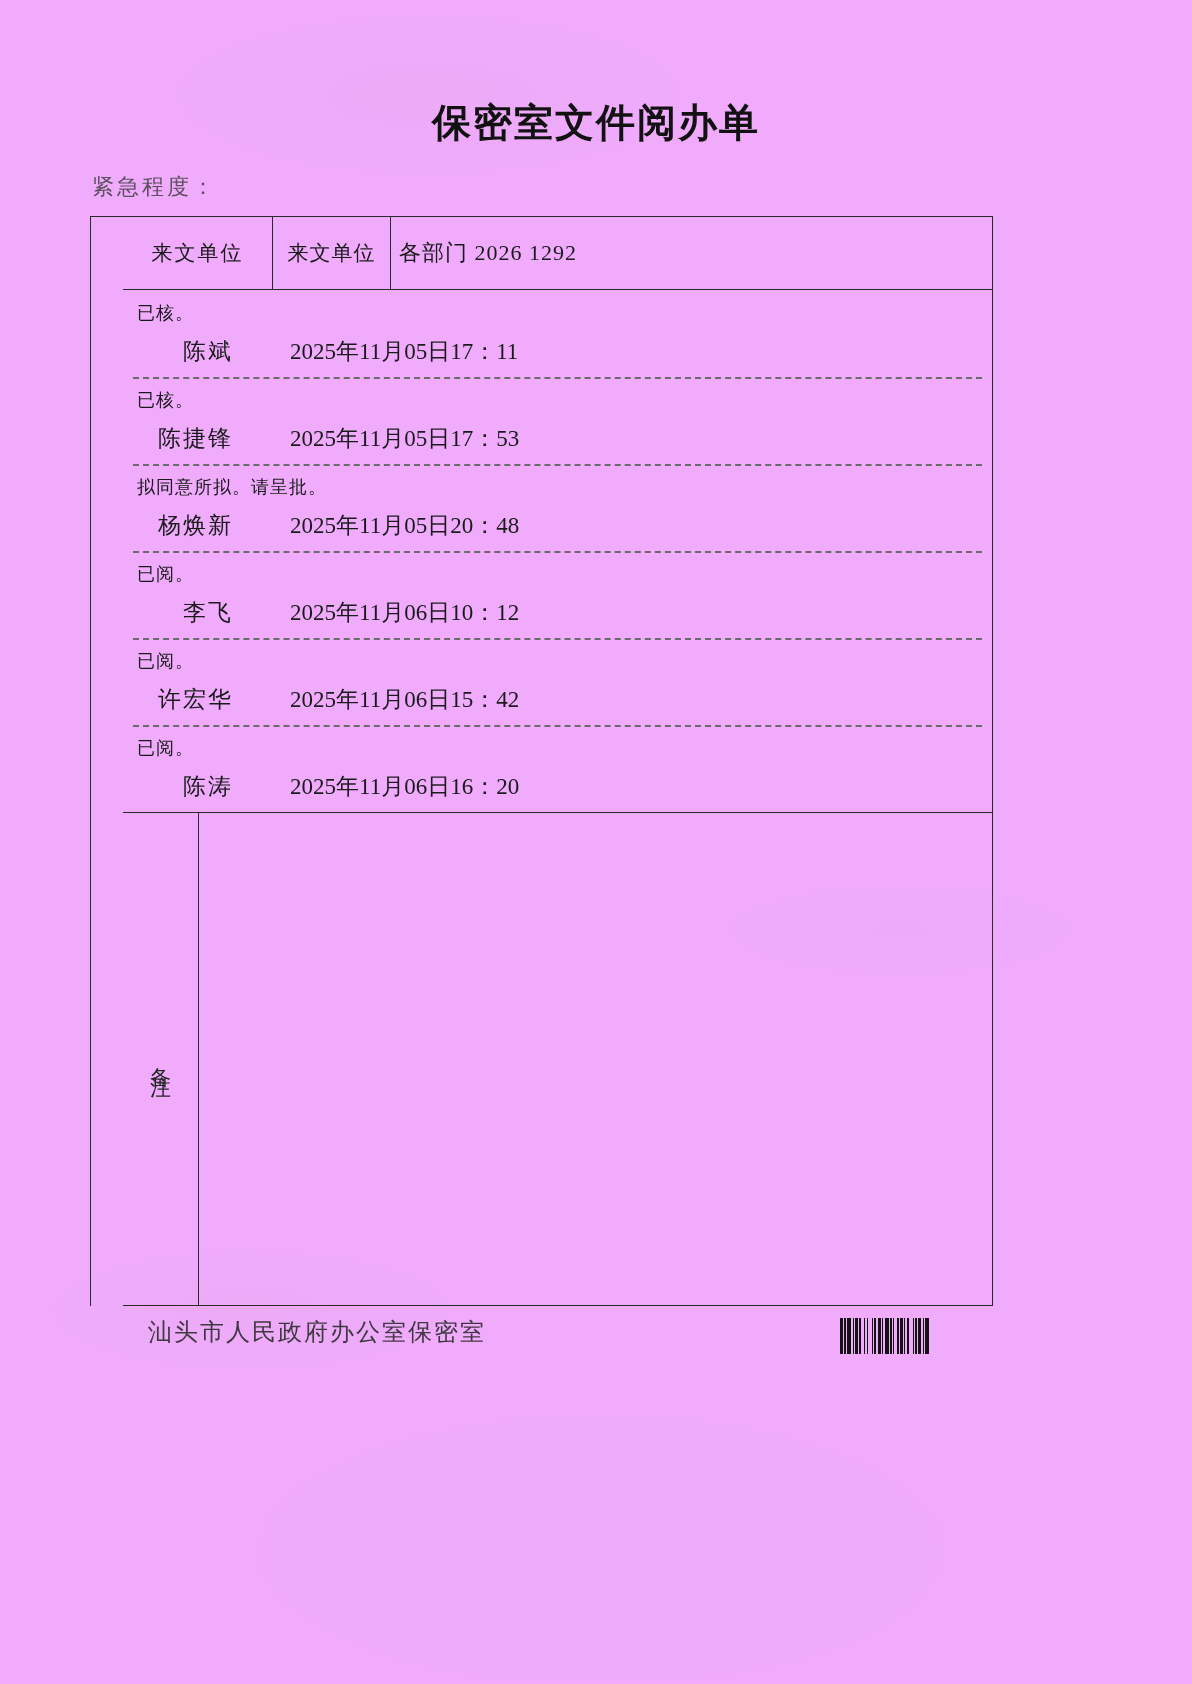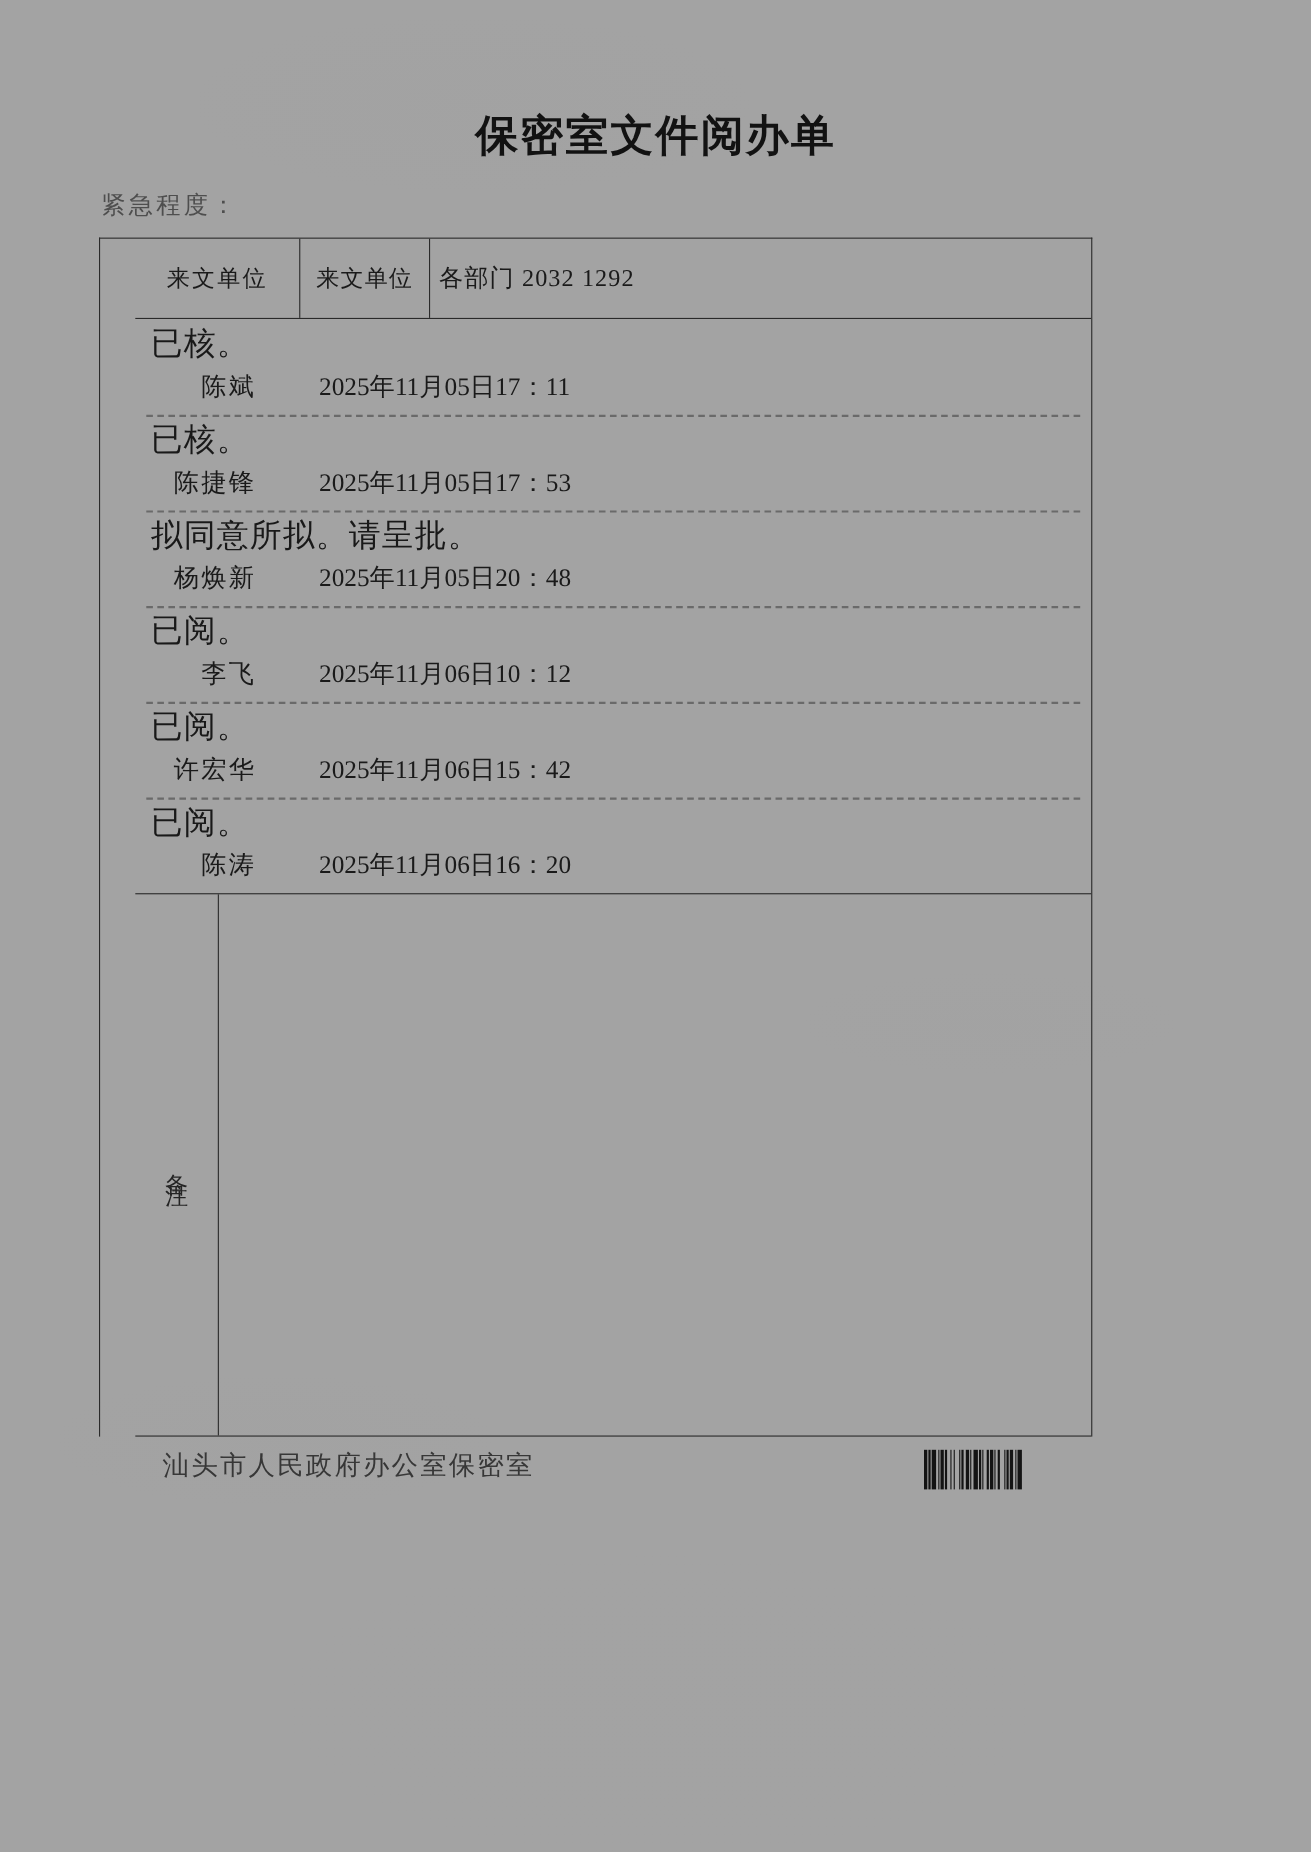--- a/index.html
+++ b/index.html
@@ -14,21 +14,21 @@
     font-family: "Liberation Serif", "DejaVu Serif", serif;
     color: #1a1a1a;
     overflow: hidden;
   }
 
   .page {
     position: absolute;
     left: 0; top: 0;
     width: 1192px;
     height: 1684px;
-    background: #a3a3a3;
+    background: #f0abfc;
   }
 
   
   .scan-noise {
     position: absolute;
     left: 0; top: 0; right: 0; bottom: 0;
     background:
       radial-gradient(ellipse 380px 120px at 430px 95px, rgba(150,150,150,0.055), rgba(255,255,255,0) 70%),
       radial-gradient(ellipse 300px 90px at 250px 1310px, rgba(150,150,150,0.05), rgba(255,255,255,0) 70%),
       radial-gradient(ellipse 260px 70px at 900px 930px, rgba(150,150,150,0.04), rgba(255,255,255,0) 70%),
@@ -134,21 +134,21 @@
   }
   .approval-row + .approval-row::before {
     content: "";
     position: absolute;
     left: 10px;
     right: 10px;
     top: 0;
     border-top: 2px dashed #6a6a6a;
   }
   .approval-comment {
-    font-size: 29px;
+    font-size: 18px;
     letter-spacing: 1px;
     line-height: 30px;
     min-height: 30px;
     color: #191919;
   }
   .approval-sign {
     display: flex;
     justify-content: flex-start;
     align-items: baseline;
     margin-top: 8px;
@@ -233,21 +233,21 @@
 
   <div class="doc-title">保密室文件阅办单</div>
 
   <div class="urgency">紧急程度：</div>
 
   <div class="table">
 
     <div class="row-head">
       <div class="cell-label-sender">来文单位</div>
       <div class="cell-label-number">来文单位</div>
-      <div class="cell-number-value">各部门 2032 1292</div>
+      <div class="cell-number-value">各部门 2026 1292</div>
     </div>
 
     <div class="approvals">
 
       <div class="approval-row">
         <div class="approval-comment">已核。</div>
         <div class="approval-sign">
           <span class="signer-name">陈斌</span>
           <span class="sign-date">2025年11月05日17：11</span>
         </div>

